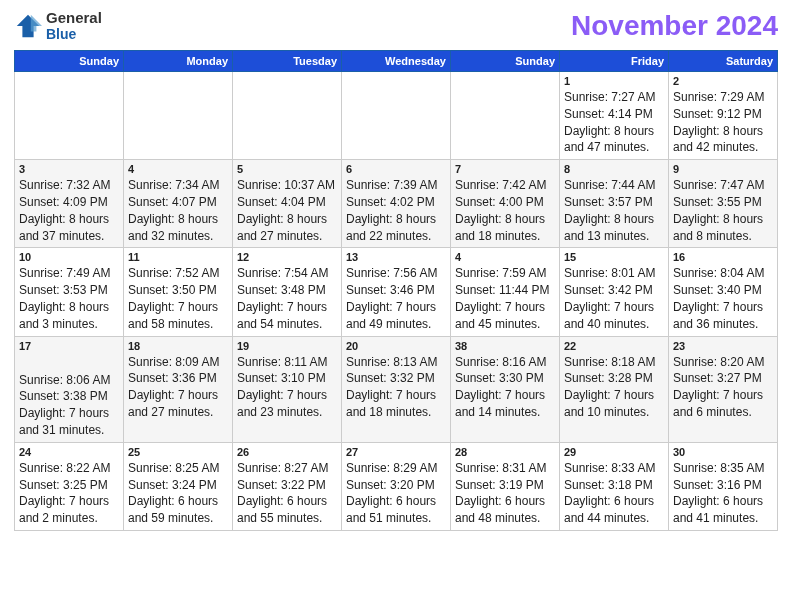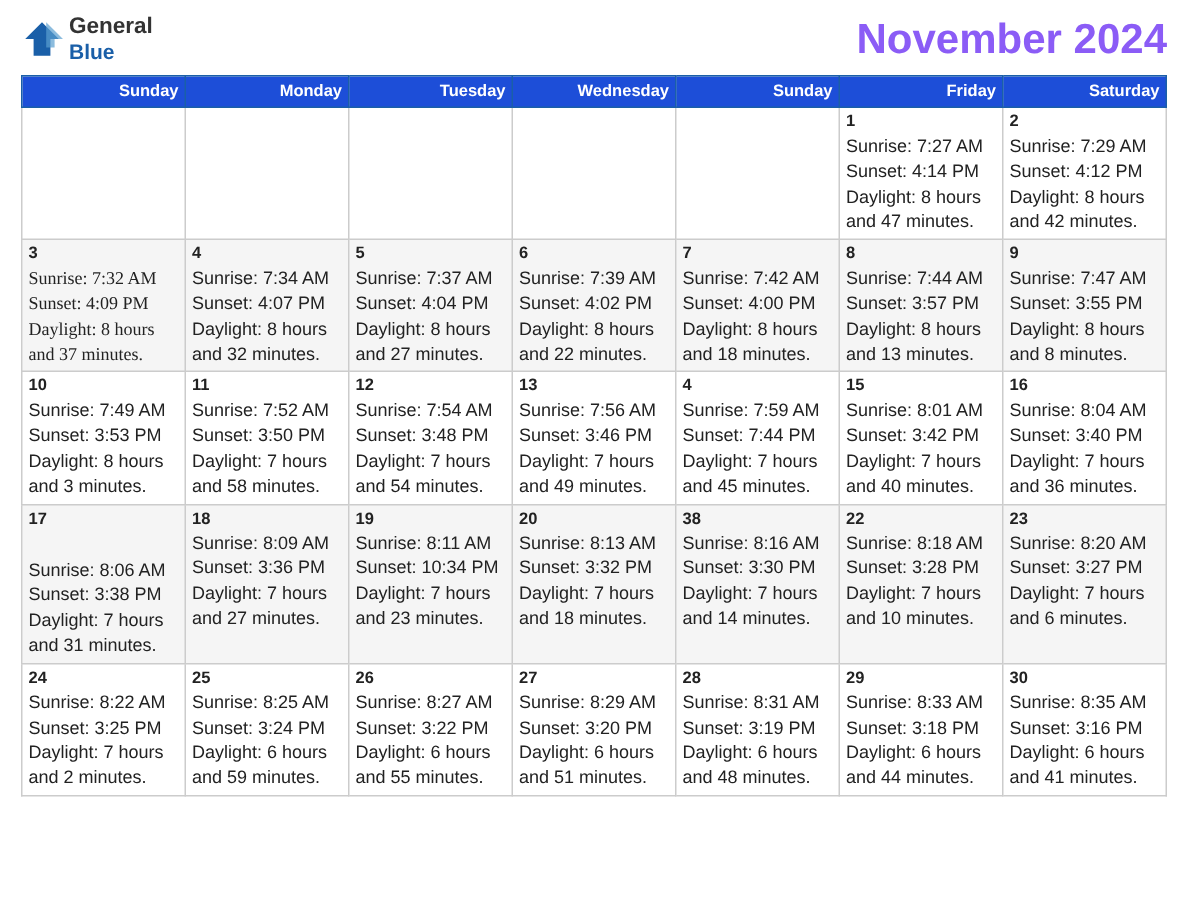--- a/index.html
+++ b/index.html
@@ -142,43 +142,43 @@
           <td>
             <span class="day-num">1</span>
             <div class="day-info" style="white-space: pre-line;">Sunrise: 7:27 AM
 Sunset: 4:14 PM
 Daylight: 8 hours
 and 47 minutes.</div>
           </td>
           <td>
             <span class="day-num">2</span>
             <div class="day-info" style="white-space: pre-line;">Sunrise: 7:29 AM
-Sunset: 4:12 PM
+Sunset: 9:12 PM
 Daylight: 8 hours
 and 42 minutes.</div>
           </td>
         </tr>
         <tr>
           <td>
             <span class="day-num">3</span>
-            <div class="day-info" style="white-space: pre-line; font-family: Liberation Serif, serif;">Sunrise: 7:32 AM
+            <div class="day-info" style="white-space: pre-line;">Sunrise: 7:32 AM
 Sunset: 4:09 PM
 Daylight: 8 hours
 and 37 minutes.</div>
           </td>
           <td>
             <span class="day-num">4</span>
             <div class="day-info" style="white-space: pre-line;">Sunrise: 7:34 AM
 Sunset: 4:07 PM
 Daylight: 8 hours
 and 32 minutes.</div>
           </td>
           <td>
             <span class="day-num">5</span>
-            <div class="day-info" style="white-space: pre-line;">Sunrise: 7:37 AM
+            <div class="day-info" style="white-space: pre-line;">Sunrise: 10:37 AM
 Sunset: 4:04 PM
 Daylight: 8 hours
 and 27 minutes.</div>
           </td>
           <td>
             <span class="day-num">6</span>
             <div class="day-info" style="white-space: pre-line;">Sunrise: 7:39 AM
 Sunset: 4:02 PM
 Daylight: 8 hours
 and 22 minutes.</div>
@@ -230,21 +230,21 @@
           <td>
             <span class="day-num">13</span>
             <div class="day-info" style="white-space: pre-line;">Sunrise: 7:56 AM
 Sunset: 3:46 PM
 Daylight: 7 hours
 and 49 minutes.</div>
           </td>
           <td>
             <span class="day-num">4</span>
             <div class="day-info" style="white-space: pre-line;">Sunrise: 7:59 AM
-Sunset: 7:44 PM
+Sunset: 11:44 PM
 Daylight: 7 hours
 and 45 minutes.</div>
           </td>
           <td>
             <span class="day-num">15</span>
             <div class="day-info" style="white-space: pre-line;">Sunrise: 8:01 AM
 Sunset: 3:42 PM
 Daylight: 7 hours
 and 40 minutes.</div>
           </td>
@@ -267,21 +267,21 @@
           <td>
             <span class="day-num">18</span>
             <div class="day-info" style="white-space: pre-line;">Sunrise: 8:09 AM
 Sunset: 3:36 PM
 Daylight: 7 hours
 and 27 minutes.</div>
           </td>
           <td>
             <span class="day-num">19</span>
             <div class="day-info" style="white-space: pre-line;">Sunrise: 8:11 AM
-Sunset: 10:34 PM
+Sunset: 3:10 PM
 Daylight: 7 hours
 and 23 minutes.</div>
           </td>
           <td>
             <span class="day-num">20</span>
             <div class="day-info" style="white-space: pre-line;">Sunrise: 8:13 AM
 Sunset: 3:32 PM
 Daylight: 7 hours
 and 18 minutes.</div>
           </td>

